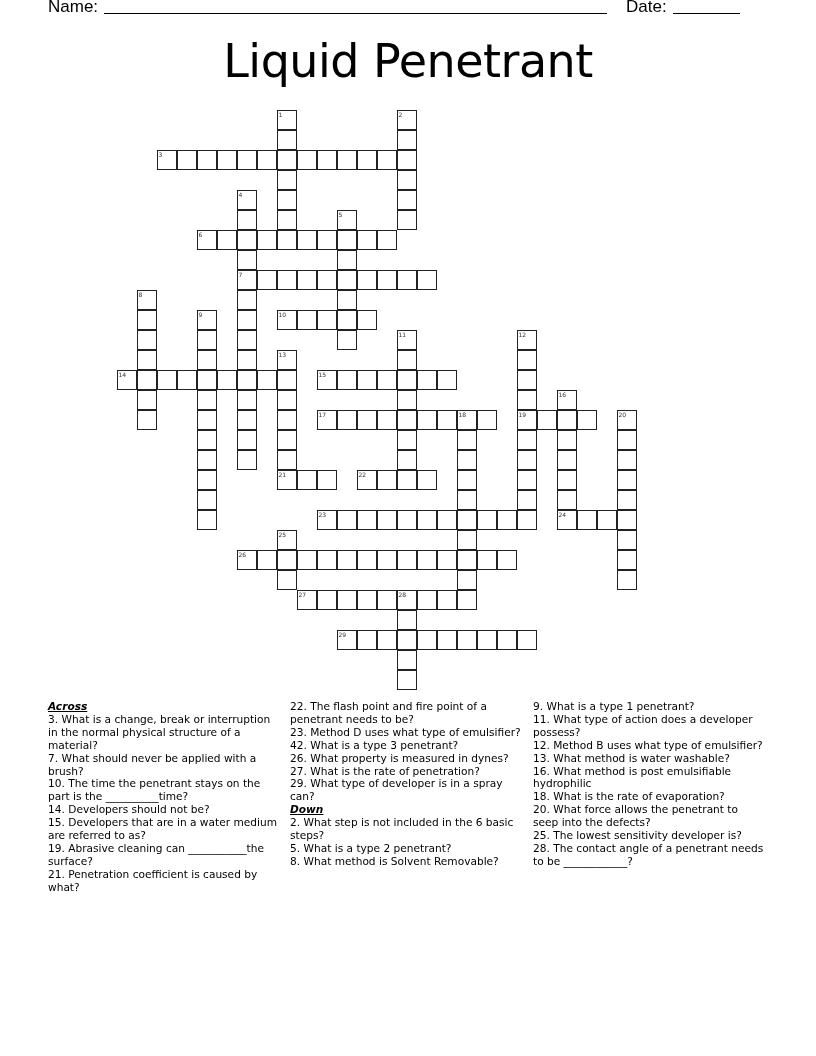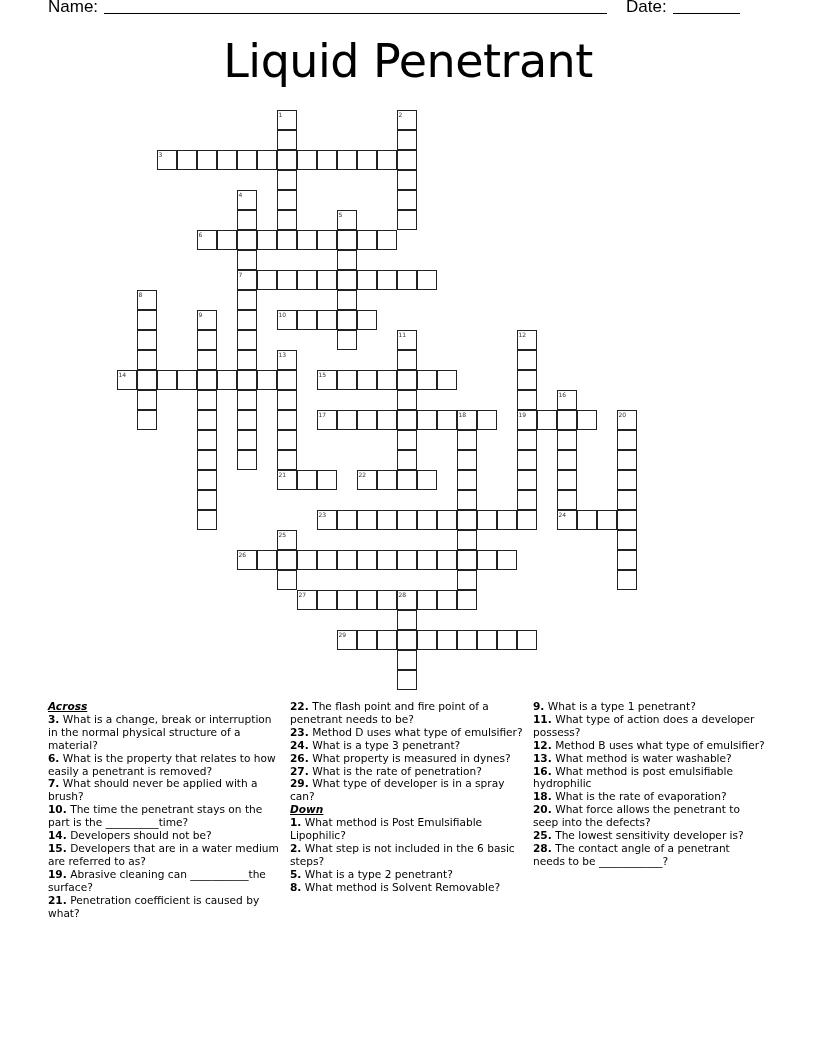--- a/index.html
+++ b/index.html
@@ -12,21 +12,21 @@
   .title { position: absolute; top: 34px; left: 0; width: 816px; text-align: center; font-family: "DejaVu Sans", sans-serif; font-size: 46px; letter-spacing: -0.5px; }
   .grid { position: absolute; left: 117px; top: 110px; width: 540px; height: 580px; }
   .cell { position: absolute; width: 20px; height: 20px; box-sizing: border-box; border: 1px solid #222; background: #fff; margin-left: -0.5px; margin-top: -0.5px; }
   .cell .num { position: absolute; left: 1px; top: 0px; font-size: 6px; line-height: 7px; font-family: "DejaVu Sans", sans-serif; color: #333; }
   .clues { position: absolute; top: 700px; left: 48px; width: 730px; font-family: "DejaVu Sans", sans-serif; font-size: 10.6px; line-height: 12.9px; }
   .col { position: absolute; top: 0; }
   .col1 { left: 0; width: 232px; }
   .col2 { left: 242px; width: 236px; }
   .col3 { left: 485px; width: 232px; }
   .sec-head { font-weight: bold; text-decoration: underline; font-style: italic; }
-  .clue b { font-weight: bold; }
+  .clue b { font-weight: normal; }
 </style>
 </head>
 <body>
 
 <div class="header">
   <span class="name-label">Name:</span>
   <span class="name-line"></span>
   <span class="date-label">Date:</span>
   <span class="date-line"></span>
 </div>
@@ -296,37 +296,35 @@
     <div class="cell" style="left: 340px; top: 520px;"></div>
     <div class="cell" style="left: 360px; top: 520px;"></div>
     <div class="cell" style="left: 380px; top: 520px;"></div>
     <div class="cell" style="left: 400px; top: 520px;"></div>
   </div>
 
 <div class="clues">
   <div class="col col1">
     <div class="sec-head">Across</div>
     <div class="clue"><b>3.</b> <span>What is a change, break or interruption in the normal physical structure of a material?</span></div>
-    <div class="clue"><b>6.</b> <span>What is the property that relates to how easily a penetrant is removed?</span></div>
     <div class="clue"><b>7.</b> <span>What should never be applied with a brush?</span></div>
     <div class="clue"><b>10.</b> <span>The time the penetrant stays on the part is the __________time?</span></div>
     <div class="clue"><b>14.</b> <span>Developers should not be?</span></div>
     <div class="clue"><b>15.</b> <span>Developers that are in a water medium are referred to as?</span></div>
     <div class="clue"><b>19.</b> <span>Abrasive cleaning can ___________the surface?</span></div>
     <div class="clue"><b>21.</b> <span>Penetration coefficient is caused by what?</span></div>
   </div>
   <div class="col col2">
     <div class="clue"><b>22.</b> <span>The flash point and fire point of a penetrant needs to be?</span></div>
     <div class="clue"><b>23.</b> <span>Method D uses what type of emulsifier?</span></div>
-    <div class="clue"><b>24.</b> <span>What is a type 3 penetrant?</span></div>
+    <div class="clue"><b>42.</b> <span>What is a type 3 penetrant?</span></div>
     <div class="clue"><b>26.</b> <span>What property is measured in dynes?</span></div>
     <div class="clue"><b>27.</b> <span>What is the rate of penetration?</span></div>
     <div class="clue"><b>29.</b> <span>What type of developer is in a spray can?</span></div>
     <div class="sec-head">Down</div>
-    <div class="clue"><b>1.</b> <span>What method is Post Emulsifiable Lipophilic?</span></div>
     <div class="clue"><b>2.</b> <span>What step is not included in the 6 basic steps?</span></div>
     <div class="clue"><b>5.</b> <span>What is a type 2 penetrant?</span></div>
     <div class="clue"><b>8.</b> <span>What method is Solvent Removable?</span></div>
   </div>
   <div class="col col3">
     <div class="clue"><b>9.</b> <span>What is a type 1 penetrant?</span></div>
     <div class="clue"><b>11.</b> <span>What type of action does a developer possess?</span></div>
     <div class="clue"><b>12.</b> <span>Method B uses what type of emulsifier?</span></div>
     <div class="clue"><b>13.</b> <span>What method is water washable?</span></div>
     <div class="clue"><b>16.</b> <span>What method is post emulsifiable hydrophilic</span></div>

